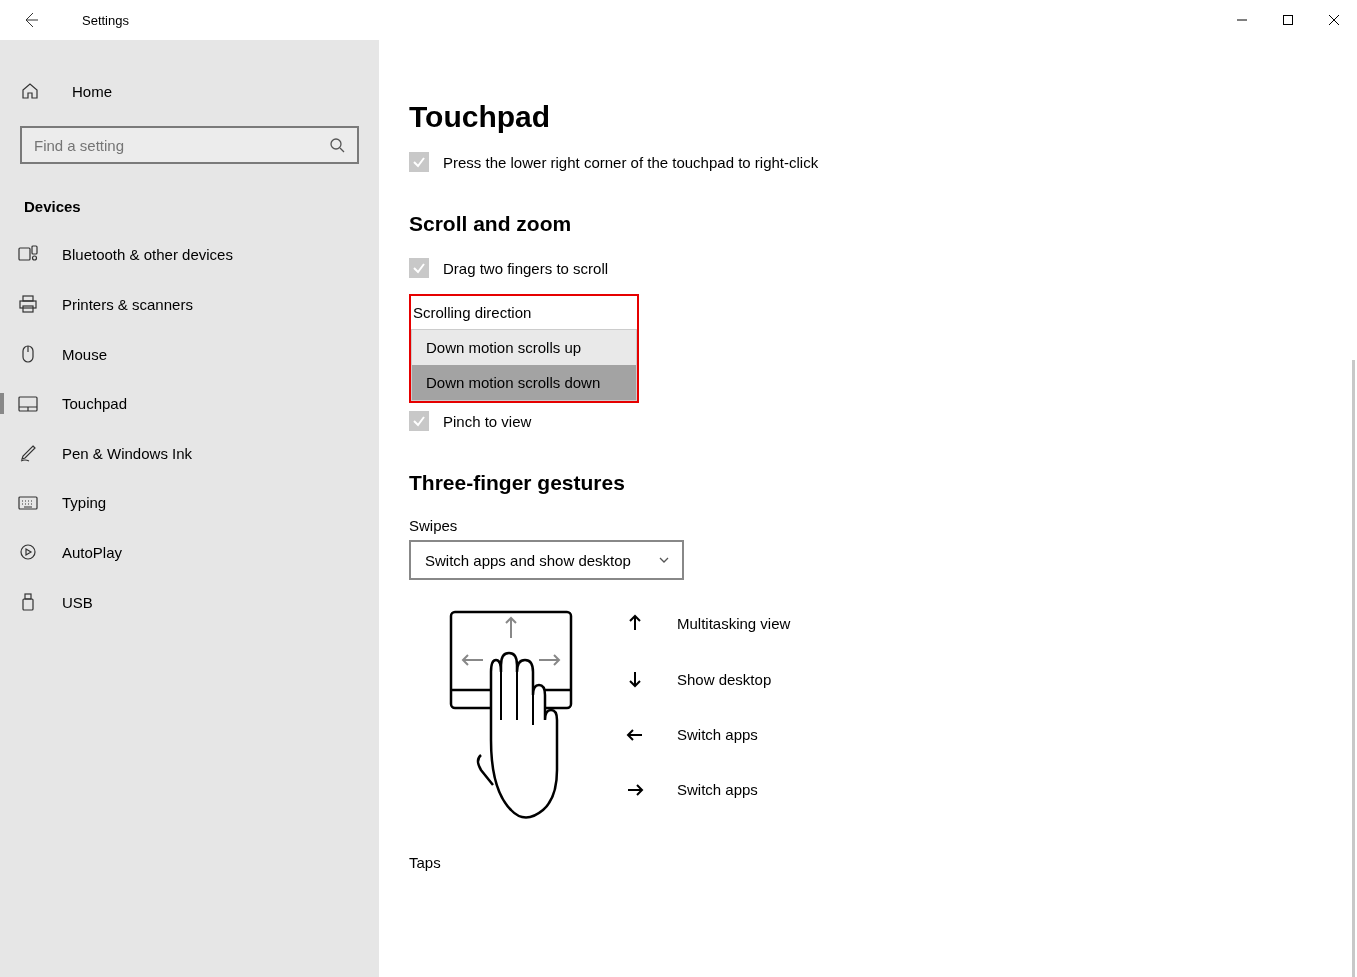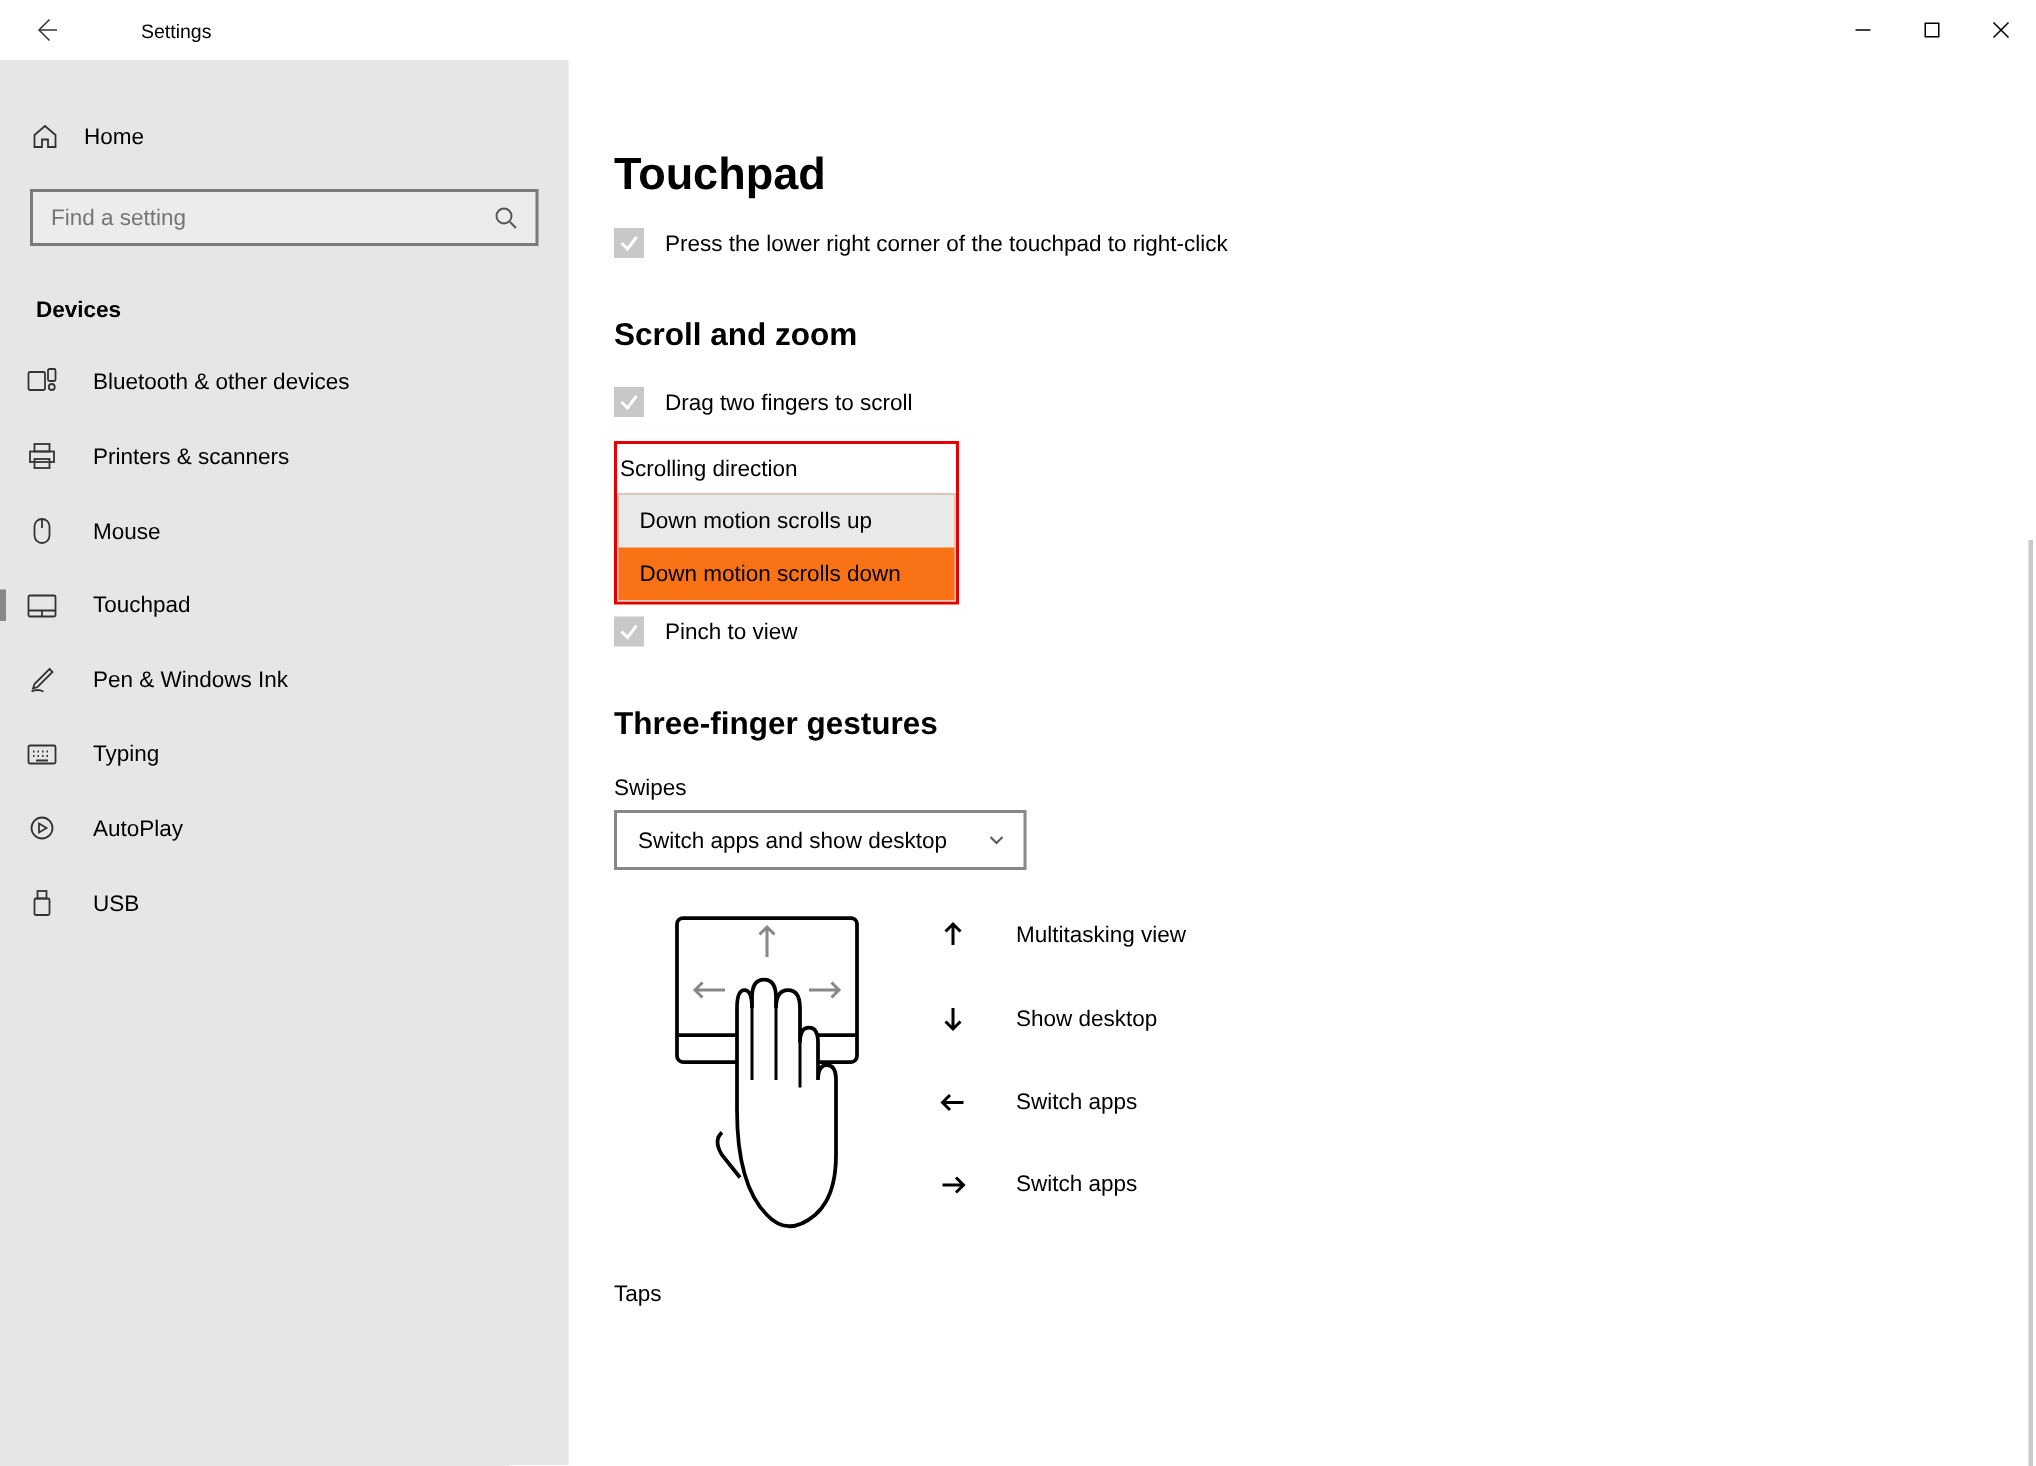--- a/index.html
+++ b/index.html
@@ -1,26 +1,26 @@
 <!DOCTYPE html>
 <html><head>
   <meta charset="utf-8">
   <style>
     * { margin: 0; padding: 0; box-sizing: border-box; font-family: "Segoe UI", -apple-system, sans-serif; }
     body { background: #fff; color: #000; overflow: hidden; }
     .window { width: 1357px; height: 977px; display: flex; flex-direction: column; position: relative; }
     .titlebar { height: 40px; display: flex; align-items: center; justify-content: space-between; }
-    .titlebar-left { display: flex; align-items: center; padding-left: 18px; gap: 52px; }
+    .titlebar-left { display: flex; align-items: center; padding-left: 18px; gap: 40px; }
     .back-btn { width: 24px; height: 24px; display: flex; align-items: center; justify-content: center; cursor: pointer; }
     .app-title { font-size: 13px; font-weight: 400; }
     .win-controls { display: flex; }
     .win-btn { width: 46px; height: 40px; display: flex; align-items: center; justify-content: center; cursor: pointer; }
     .body { flex: 1; display: flex; overflow: hidden; }
     .sidebar { width: 379px; background: #e6e6e6; display: flex; flex-direction: column; padding-top: 30px; }
-    .home-row { display: flex; align-items: center; gap: 16px; padding: 12px 20px; cursor: pointer; }
+    .home-row { display: flex; align-items: center; gap: 32px; padding: 12px 20px; cursor: pointer; }
     .home-row .icon { width: 20px; display: flex; align-items: center; justify-content: center; }
     .home-row .label { font-size: 15px; }
     .search-wrap { padding: 14px 20px 10px; }
     .search-box { width: 339px; height: 38px; border: 2px solid #7a7a7a; background: #ececec; display: flex; align-items: center; padding: 0 12px; }
     .search-box input { flex: 1; border: none; background: transparent; outline: none; font-size: 15px; color: #8b5cf6; }
     .search-box .search-icon { color: #555; }
     .category-header { padding: 24px 20px 14px 24px; font-size: 15px; font-weight: 600; }
     .nav-list { display: flex; flex-direction: column; }
     .nav-item { display: flex; align-items: center; gap: 24px; padding: 16px 18px; cursor: pointer; position: relative; }
     .nav-item .icon { width: 20px; display: flex; align-items: center; justify-content: center; color: #333; }
@@ -28,21 +28,21 @@
     .nav-item.selected::before { content: ""; position: absolute; left: 0; top: 14px; bottom: 14px; width: 4px; background: #888; }
     .content { flex: 1; overflow-y: auto; padding: 60px 40px 40px 30px; position: relative; }
     .page-title { font-size: 30px; font-weight: 600; margin-bottom: 18px; }
     .check-row { display: flex; align-items: center; gap: 14px; margin-bottom: 16px; }
     .checkbox { width: 20px; height: 20px; background: #c8c8c8; display: flex; align-items: center; justify-content: center; color: #fff; flex-shrink: 0; }
     .check-label { font-size: 15px; }
     .section-title { font-size: 21px; font-weight: 600; margin-top: 40px; margin-bottom: 22px; }
     .sub-label { font-size: 15px; margin-bottom: 6px; margin-top: 10px; }
     .dropdown-open { position: relative; width: 230px; border: 2px solid #e60000; margin-top: 12px; margin-bottom: 8px; }
     .dropdown-header-text { font-size: 15px; padding: 8px 4px 8px 2px; }
-    .dropdown-list { border: 1px solid #ccc; background: #f97316; }
+    .dropdown-list { border: 1px solid #ccc; background: #a3a3a3; }
     .dropdown-option { padding: 9px 14px; font-size: 15px; cursor: pointer; }
     .dropdown-option.hover { background: #e9e9e9; }
     .combo { width: 275px; height: 40px; border: 2px solid #888; display: flex; align-items: center; justify-content: space-between; padding: 0 12px 0 14px; font-size: 15px; margin-top: 6px; margin-bottom: 30px; cursor: pointer; }
     .gesture-area { display: flex; gap: 50px; }
     .touchpad-illustration { width: 130px; margin-left: 36px; }
     .gesture-list { display: flex; flex-direction: column; gap: 38px; padding-top: 4px; }
     .gesture-row { display: flex; align-items: center; gap: 32px; }
     .gesture-row .arrow { width: 20px; display: flex; justify-content: center; }
     .gesture-row .gtext { font-size: 15px; }
     .taps-label { font-size: 15px; margin-top: 14px; }

